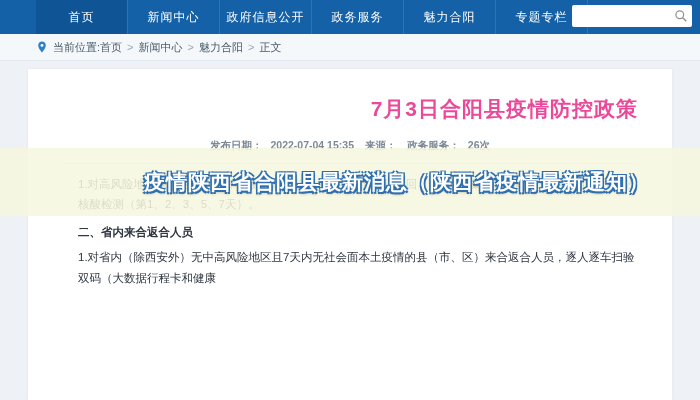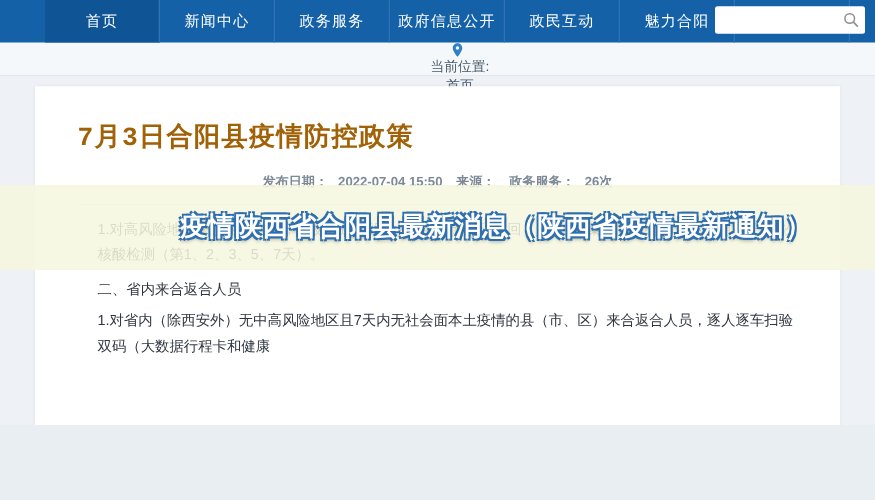--- a/index.html
+++ b/index.html
@@ -9,21 +9,21 @@
   body {
     width: 700px;
     height: 400px;
     overflow: hidden;
     font-family: "Liberation Sans", sans-serif;
     background: #e9eef3;
   }
   .page {
     position: relative;
     width: 700px;
-    height: 340px;
+    height: 400px;
     overflow: hidden;
     background: #eef2f6;
   }
 
   
   .navbar {
     position: relative;
     height: 34px;
     background: #1461a8;
     display: flex;
@@ -77,21 +77,20 @@
   
   .crumb-wrap {
     height: 26px;
     background: #f5f8fb;
     border-bottom: 1px solid #e2e8ef;
     display: flex;
     align-items: center;
     padding-left: 36px;
     font-size: 11px;
     color: #4a5a6a;
-    flex-direction: column;
   }
   .crumb-pin {
     width: 12px;
     height: 12px;
     margin-right: 5px;
     flex: 0 0 12px;
   }
   .crumb-sep {
     margin: 0 5px;
     color: #9aa8b6;
@@ -103,46 +102,46 @@
     position: relative;
     margin: 8px 28px 0 28px;
     background: #ffffff;
     height: 332px;
     box-sizing: border-box;
     padding: 16px 34px 0 34px;
     box-shadow: 0 0 3px rgba(0,0,0,.06);
     overflow: hidden;
   }
   .article-title {
-    text-align: left;
+    text-align: right;
     font-size: 21px;
     font-weight: bold;
-    color: #a16207;
+    color: #ec4899;
     letter-spacing: 1px;
     margin-top: 10px;
     margin-bottom: 16px;
-    font-family: Liberation Mono, monospace;
+    font-family: Liberation Sans, sans-serif;
   }
   .meta {
     text-align: center;
     font-size: 10.5px;
     color: #7d8a96;
     padding-bottom: 10px;
     border-bottom: 1px solid #e6ebf0;
   }
   .meta span { margin: 0 4px; font-weight: bold; }
   .body-text {
     font-size: 11.5px;
     line-height: 1.75;
     color: #2f3640;
     padding-top: 10px;
     font-family: "Liberation Sans", sans-serif;
   }
   .body-text p { margin: 0 0 5px 16px; }
-  .body-text p.sec { font-weight: normal; margin-top: 8px; }
+  .body-text p.sec { font-weight: bold; margin-top: 8px; }
 
   
   .overlay {
     position: absolute;
     left: 0;
     right: 0;
     top: 148px;
     height: 68px;
     background: rgba(246, 247, 222, 0.86);
     display: flex;
@@ -172,27 +171,24 @@
 <div class="page">
 
   <div class="navbar">
     <div class="nav-item">
         <span>首页</span>
       </div>
     <div class="nav-item">
         <span>新闻中心</span>
       </div>
     <div class="nav-item">
+        <span>政府信息公开</span>
+      </div>
+    <div class="nav-item">
         <span>政务服务</span>
-      </div>
-    <div class="nav-item">
-        <span>政府信息公开</span>
-      </div>
-    <div class="nav-item">
-        <span>政民互动</span>
       </div>
     <div class="nav-item">
         <span>魅力合阳</span>
       </div>
     <div class="nav-item">
         <span>专题专栏</span>
       </div>
 
     <div class="nav-search">
       <input type="text" value="" placeholder="" style="">
@@ -215,21 +211,21 @@
     <span class="crumb-sep">&gt;</span>
     <span class="crumb-link">魅力合阳</span>
     <span class="crumb-sep">&gt;</span>
     <span class="crumb-link">正文</span>
   </div>
 
   <div class="content">
     <div class="article-title">7月3日合阳县疫情防控政策</div>
 
     <div class="meta">
-      <span>发布日期：</span><span>2022-07-04 15:50</span>
+      <span>发布日期：</span><span>2022-07-04 15:35</span>
       <span>来源：</span>
       <span>政务服务：</span><span>26次</span>
     </div>
 
     <div class="body-text">
       <p>1.对高风险地区来合返合人员，由交通运输组负责“点对点”闭环接回，落实7天集中隔离医学观察，期间开展5次核酸检测（第1、2、3、5、7天）。</p>
       <p class="sec">二、省内来合返合人员</p>
       <p>1.对省内（除西安外）无中高风险地区且7天内无社会面本土疫情的县（市、区）来合返合人员，逐人逐车扫验双码（大数据行程卡和健康</p>
     </div>
   </div>

